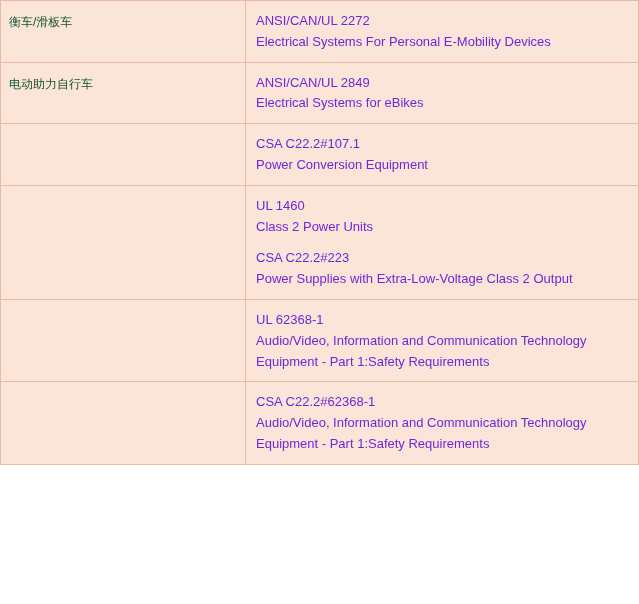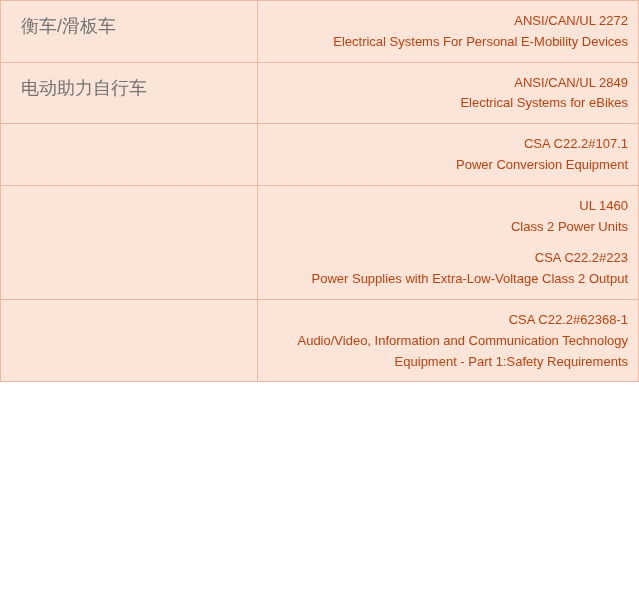--- a/index.html
+++ b/index.html
@@ -19,34 +19,33 @@
     table-layout: fixed;
   }
   .standards-table td {
     background: #fbe5d9;
     border: 1px solid #e8b9a3;
     vertical-align: top;
     padding: 0;
   }
   td.col-left {
     width: 226px;
-    padding: 12px 10px 12px 20px;
-    font-size: 18px;
-    color: #737373;
+    padding: 12px 10px 12px 8px;
+    font-size: 12px;
+    color: #14532d;
     line-height: 1.5;
   }
   td.col-right {
     padding: 0;
   }
   .entry {
     padding: 10px 10px 9px 10px;
-    color: #c2410c;
+    color: #6d28d9;
     font-size: 13px;
     line-height: 1.6;
-    text-align: right;
   }
   .entry + .entry {
     padding-top: 2px;
   }
   .entry .code {
     display: block;
   }
   .entry .desc {
     display: block;
   }
@@ -101,20 +100,29 @@
           <span class="code">UL 1460</span>
           <span class="desc">Class 2 Power Units</span>
         </div>
         <div class="entry">
           <span class="code">CSA C22.2#223</span>
           <span class="desc">Power Supplies with Extra-Low-Voltage Class 2 Output</span>
         </div>
       </td>
     </tr>
 
+    <tr>
+      <td class="col-left"></td>
+      <td class="col-right">
+        <div class="entry">
+          <span class="code">UL 62368-1</span>
+          <span class="desc">Audio/Video, Information and Communication Technology Equipment - Part 1:Safety Requirements</span>
+        </div>
+      </td>
+    </tr>
 
     <tr>
       <td class="col-left"></td>
       <td class="col-right">
         <div class="entry">
           <span class="code">CSA C22.2#62368-1</span>
           <span class="desc">Audio/Video, Information and Communication Technology Equipment - Part 1:Safety Requirements</span>
         </div>
       </td>
     </tr>

